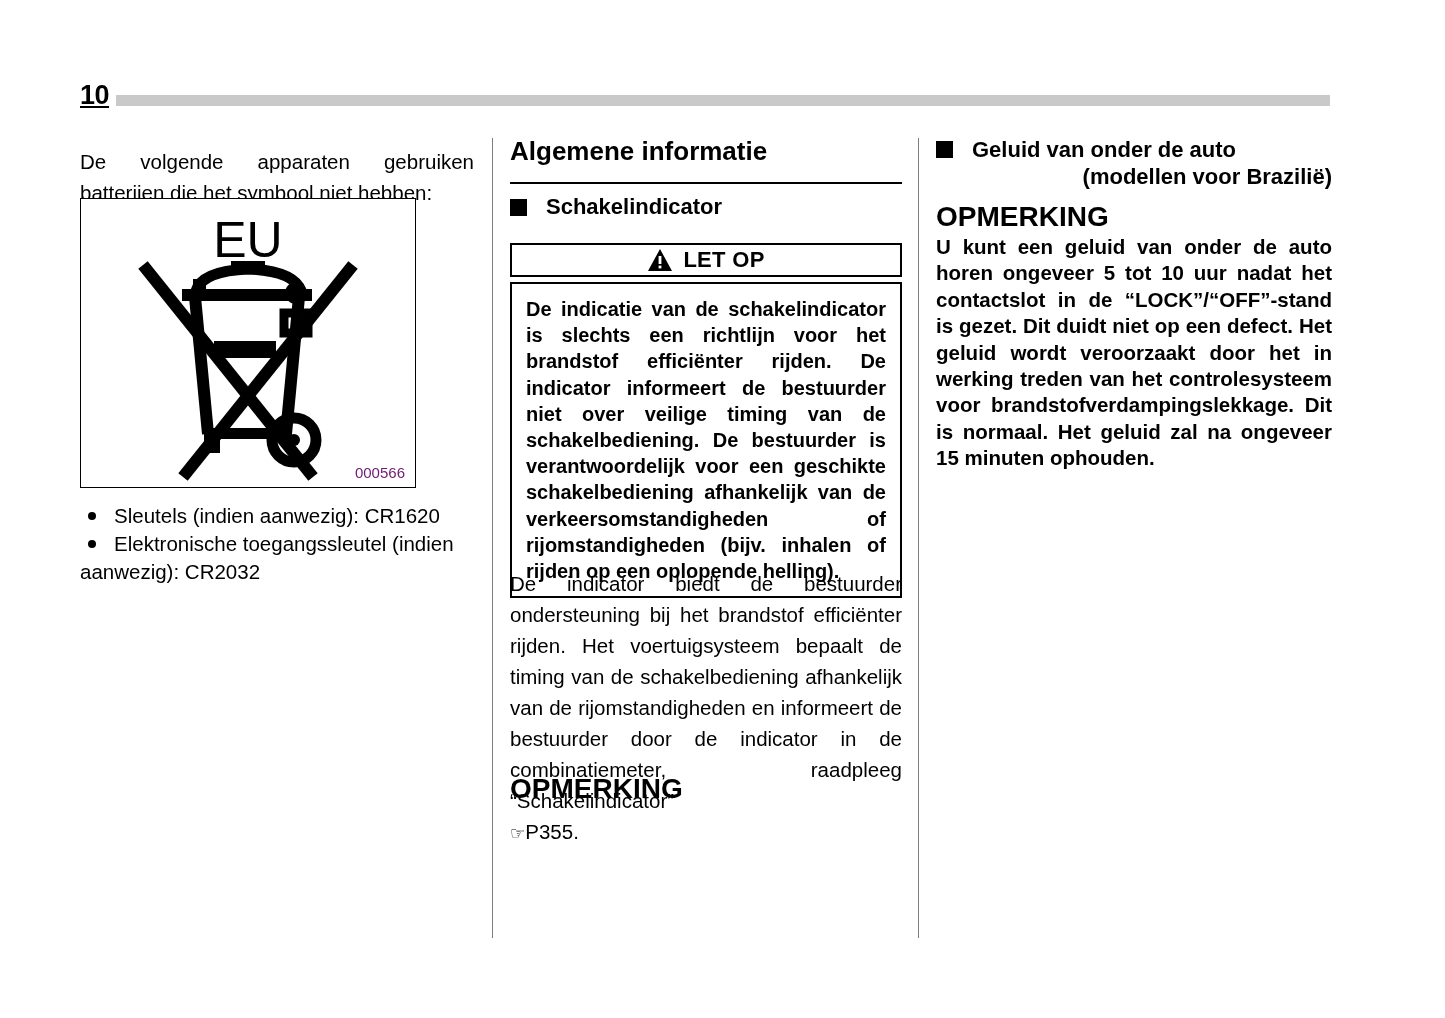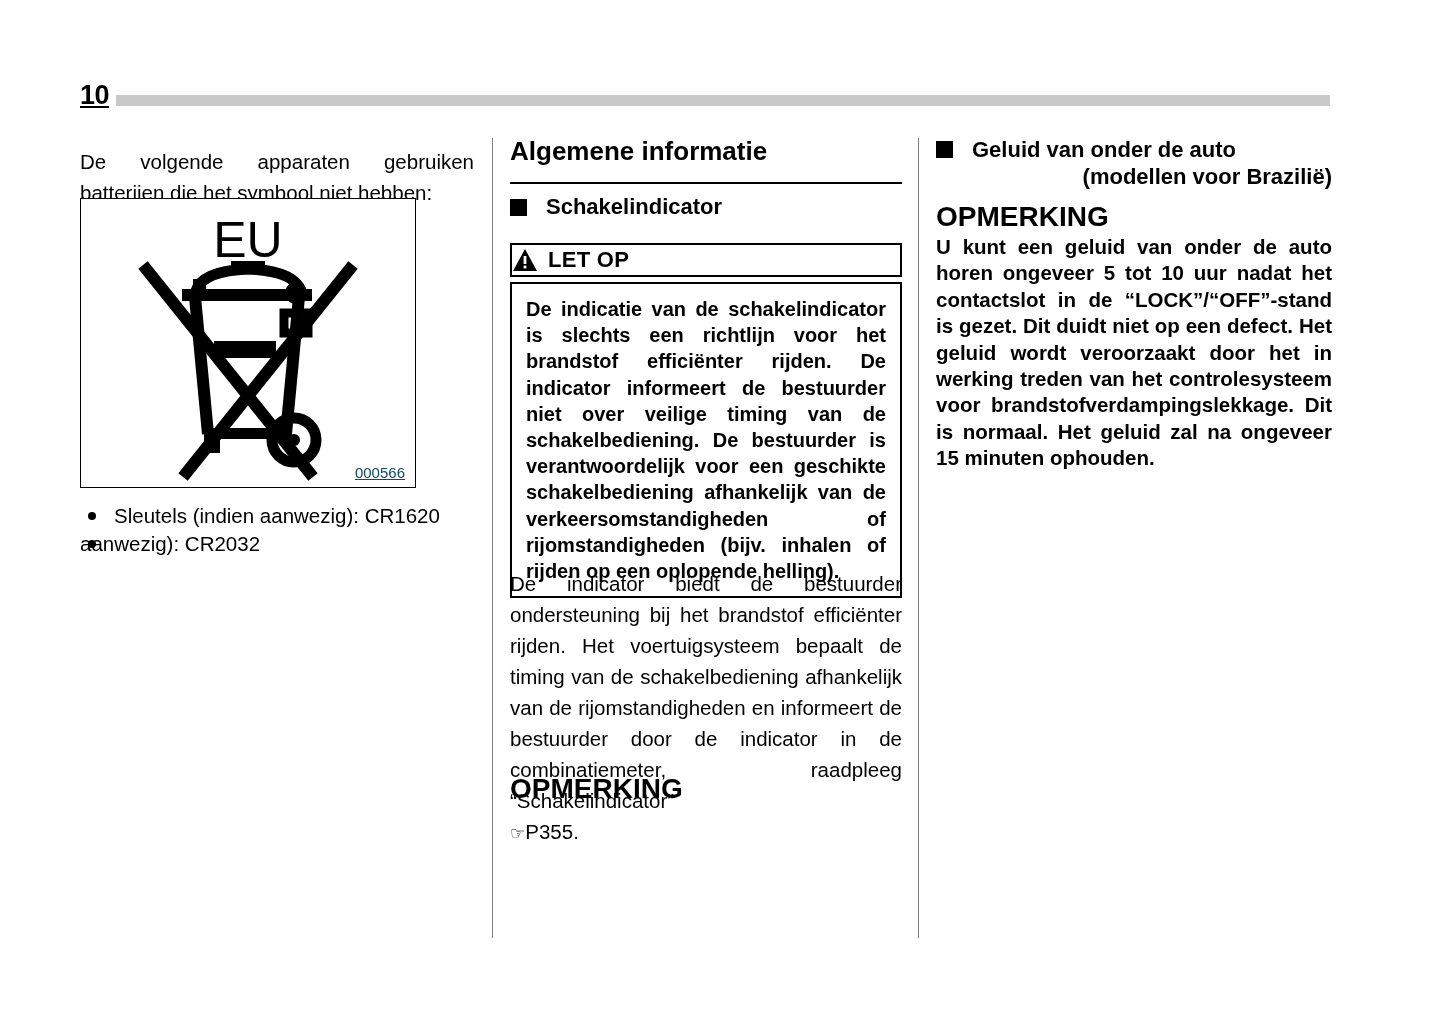--- a/index.html
+++ b/index.html
@@ -101,22 +101,21 @@
     border: 1px solid #000;
     box-sizing: border-box;
     background: #fff;
   }
   #figure-caption {
     position: absolute;
     right: 10px;
     bottom: 6px;
     font-size: 15px;
     line-height: 17px;
-    color: #0c4a6e;
-    text-decoration: underline;
+    color: #701a75;
   }
   #eu-symbol {
     position: absolute;
     left: 50%;
     top: 10px;
     transform: translateX(-50%);
   }
   #battery-list {
     position: absolute;
     left: 0;
@@ -193,21 +192,21 @@
   #caution-header {
     position: absolute;
     left: 0;
     top: 107px;
     width: 392px;
     height: 34px;
     border: 2px solid #000;
     box-sizing: border-box;
     display: flex;
     align-items: center;
-    justify-content: flex-start;
+    justify-content: center;
     gap: 10px;
   }
   #caution-title {
     font-size: 22px;
     font-weight: bold;
     line-height: 24px;
     letter-spacing: 0.3px;
   }
   #caution-body {
     position: absolute;
@@ -327,20 +326,21 @@
       <div id="figure-caption">000566</div>
     </div>
 
     <div id="battery-list">
       <div class="bullet-row">
         <span class="dot"></span>
         <span class="bullet-first-line">Sleutels (indien aanwezig): CR1620</span>
       </div>
       <div class="bullet-row">
         <span class="dot"></span>
+        <span class="bullet-first-line" style="text-align:justify;">Elektronische toegangssleutel (indien</span>
         <span class="bullet-cont">aanwezig): CR2032</span>
       </div>
     </div>
 
   </div>
 
   <div class="column" id="col-2">
 
     <div id="section-title-wrap">
       <h1 id="section-title">Algemene informatie</h1>

